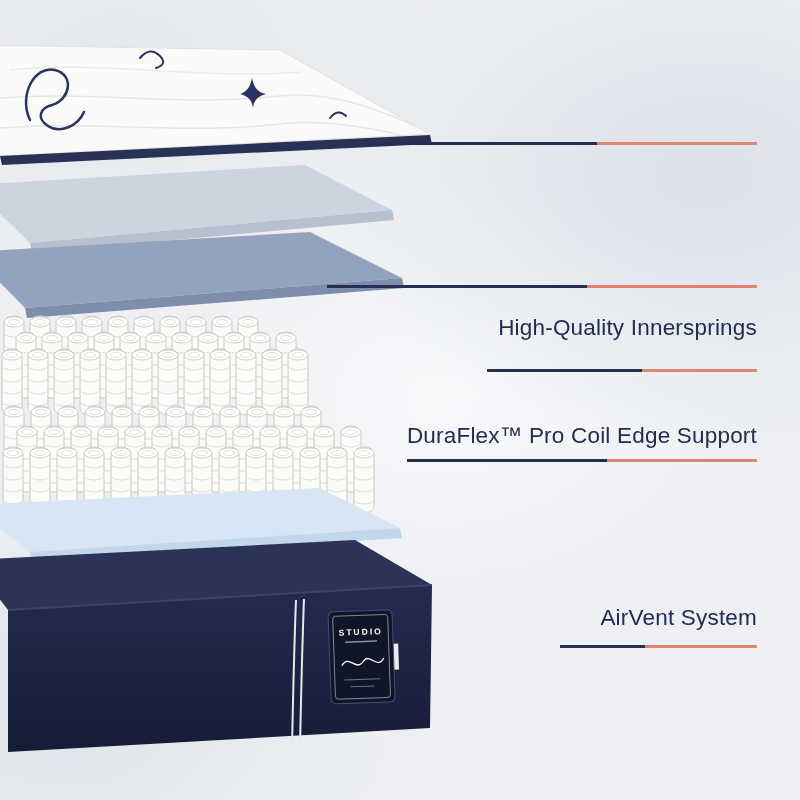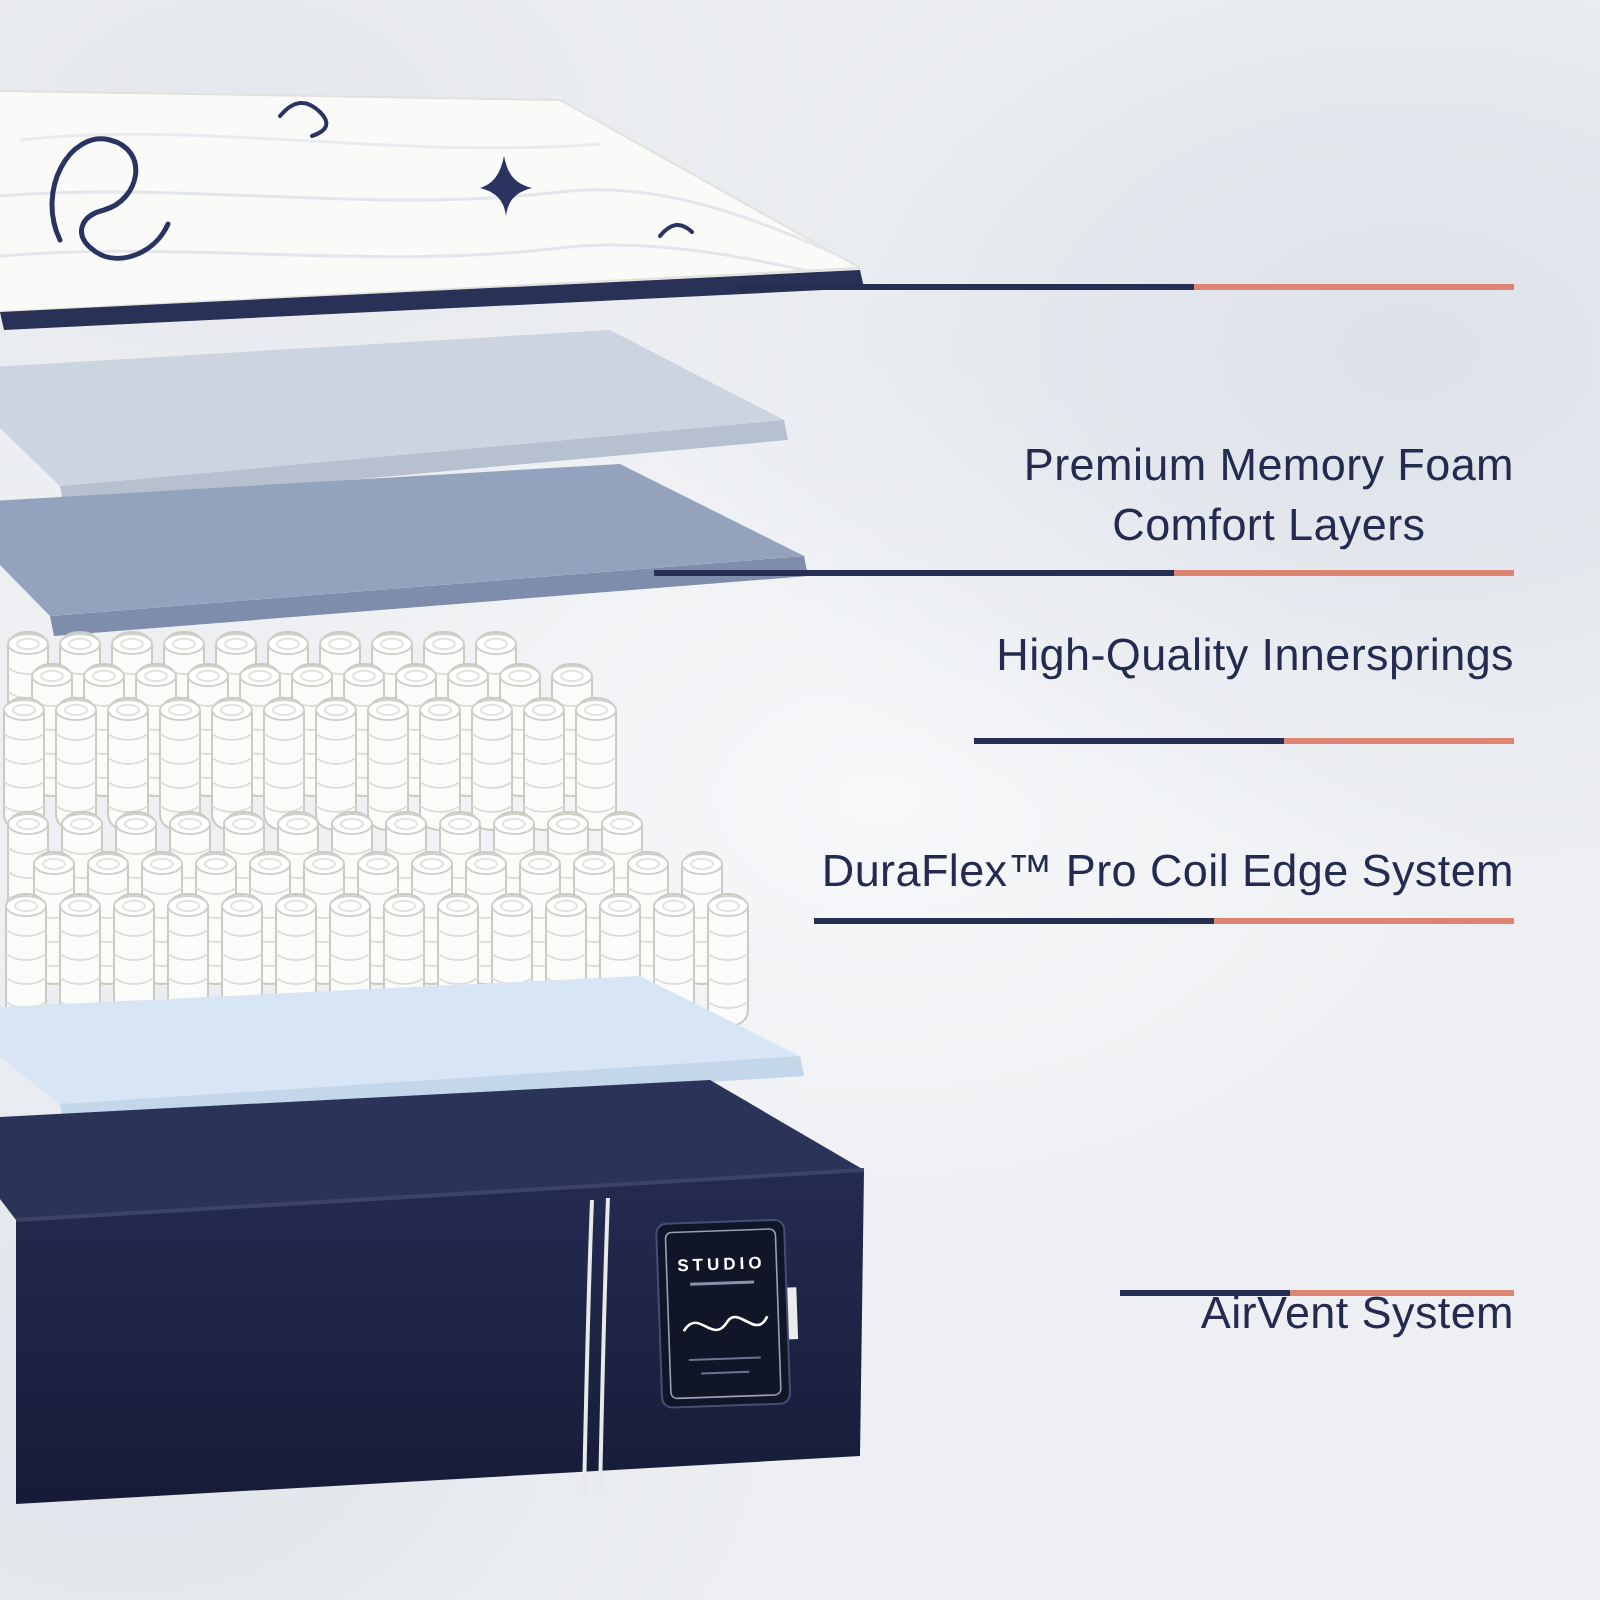--- a/index.html
+++ b/index.html
@@ -41,21 +41,21 @@
     right:43px;
     height:3px;
     display:flex;
   }
   .rule .seg-navy{flex:1;background:var(--line-navy);}
   .rule .seg-coral{background:var(--line-coral);}
   #lbl1{top:76px;}   #rule1{top:142px;left:367px;}
   #lbl2{top:218px;}  #rule2{top:285px;left:327px;}
   #lbl3{top:313px;}  #rule3{top:369px;left:487px;}
   #lbl4{top:421px;}  #rule4{top:459px;left:407px;}
-  #lbl5{top:642px;margin-left:16px;}  #rule5{top:645px;left:560px;}
+  #lbl5{top:603px;margin-left:16px;}  #rule5{top:645px;left:560px;}
   #rule1 .seg-coral{width:160px;}
   #rule2 .seg-coral{width:170px;}
   #rule3 .seg-coral{width:115px;}
   #rule4 .seg-coral{width:150px;}
   #rule5 .seg-coral{width:112px;}
 </style>
 </head>
 <body>
 
 <div id="canvas">
@@ -213,40 +213,36 @@
         <rect x="20" y="75" width="24" height="1" fill="#6f7590"></rect>
       </g>
     </g>
   </svg>
 
   <div class="rule" id="rule1">
     <span class="seg-navy"></span>
     <span class="seg-coral"></span>
   </div>
 
-  <div class="lbl" id="lbl2">
-    <span class="lbl-line">Premium Memory Foam</span>
-    <span class="lbl-line">Comfort Layers</span>
-  </div>
   <div class="rule" id="rule2">
     <span class="seg-navy"></span>
     <span class="seg-coral"></span>
   </div>
 
   <div class="lbl" id="lbl3">
     <span class="lbl-line">High-Quality Innersprings</span>
 
   </div>
   <div class="rule" id="rule3">
     <span class="seg-navy"></span>
     <span class="seg-coral"></span>
   </div>
 
   <div class="lbl" id="lbl4">
-    <span class="lbl-line">DuraFlex™ Pro Coil Edge System</span>
+    <span class="lbl-line">DuraFlex™ Pro Coil Edge Support</span>
 
   </div>
   <div class="rule" id="rule4">
     <span class="seg-navy"></span>
     <span class="seg-coral"></span>
   </div>
 
   <div class="lbl" id="lbl5">
     <span class="lbl-line">AirVent System</span>
 

